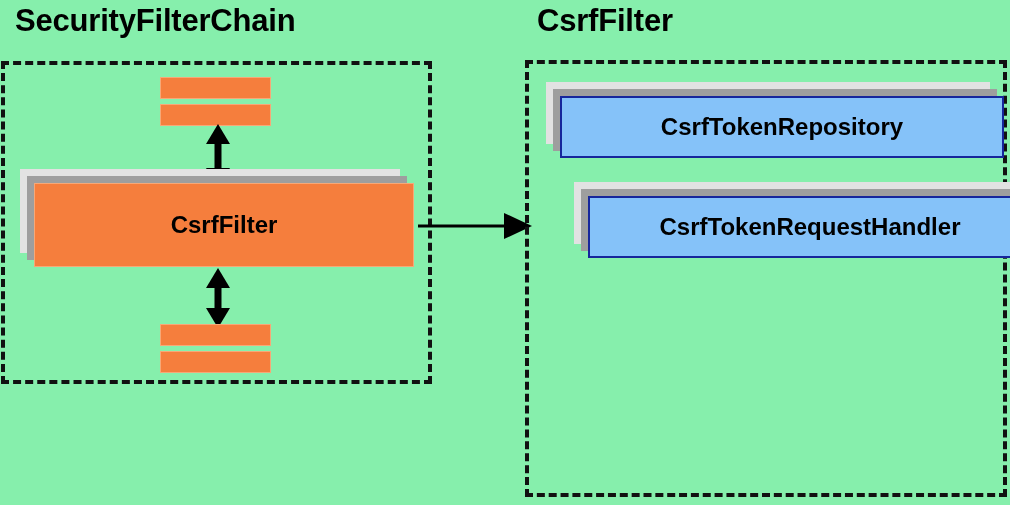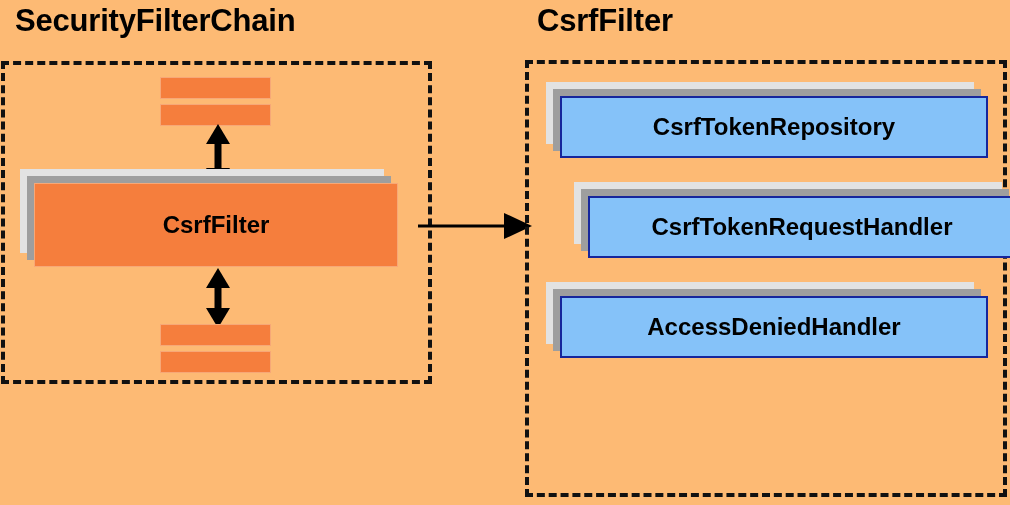--- a/index.html
+++ b/index.html
@@ -7,21 +7,21 @@
     padding: 0;
     background: #ffffff;
   }
   body {
     font-family: "Liberation Sans", sans-serif;
   }
   #canvas {
     position: relative;
     width: 1010px;
     height: 505px;
-    background: #fdba74;
+    background: #86efac;
     overflow: hidden;
   }
 
   
   .panel-title {
     position: absolute;
     font-family: "Liberation Sans", sans-serif;
     font-weight: bold;
     font-size: 31px;
     line-height: 31px;
@@ -44,20 +44,21 @@
     width: 431px; height: 323px;
   }
   #group-right {
     left: 525px; top: 60px;
     width: 482px; height: 437px;
   }
 
   
   .node {
     position: absolute;
+    padding-left: 16px;
   }
   .node .sh-light,
   .node .sh-dark,
   .node .face {
     position: absolute;
     box-sizing: border-box;
   }
   .node .sh-light {
     background: #e2e2e2;
     left: 0; top: 0;
@@ -162,22 +163,15 @@
   </div>
 
   <div class="node blue" style="left:574px; top:182px; width:428px; height:62px;">
     <div class="sh-light"></div>
     <div class="sh-dark"></div>
     <div class="face">
       <span class="label">CsrfTokenRequestHandler</span>
     </div>
   </div>
 
-  <div class="node blue" style="left:546px; top:282px; width:428px; height:62px;">
-    <div class="sh-light"></div>
-    <div class="sh-dark"></div>
-    <div class="face">
-      <span class="label">AccessDeniedHandler</span>
-    </div>
-  </div>
 
 
 </div>
 
 </body></html>

